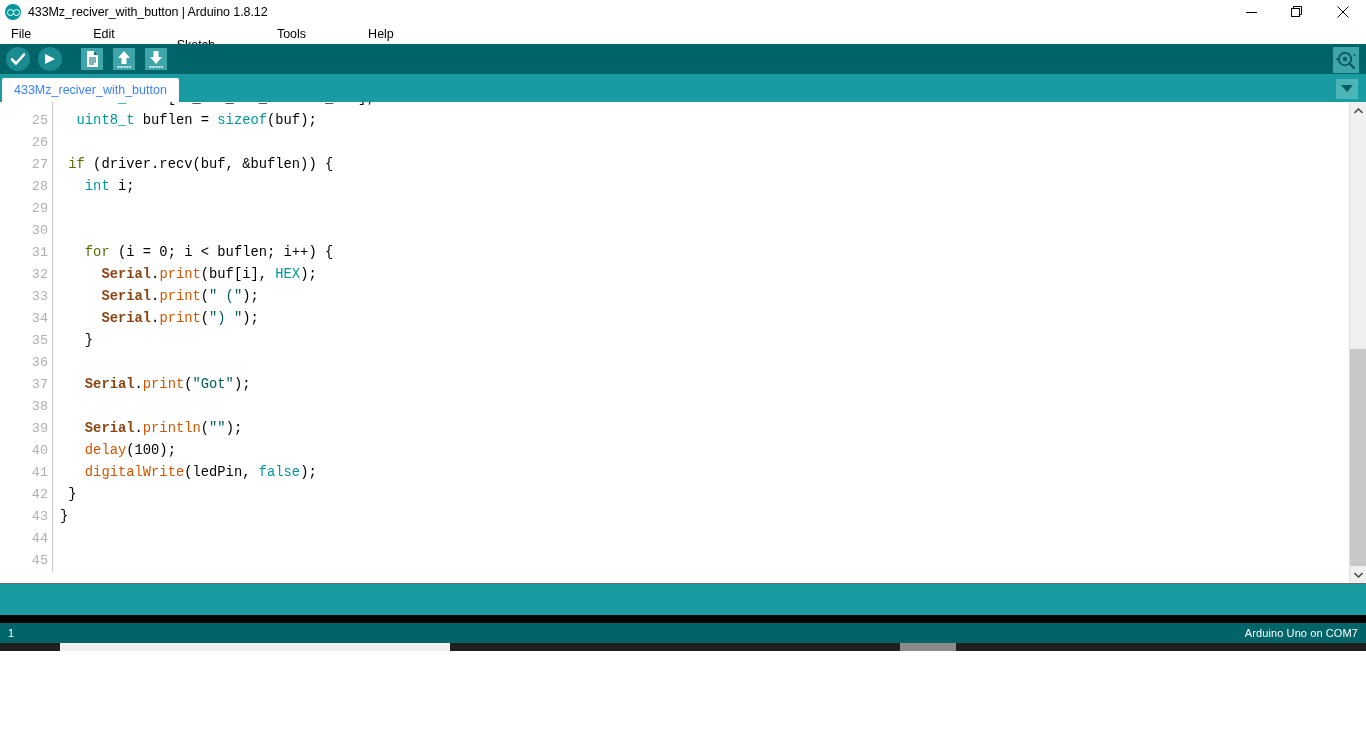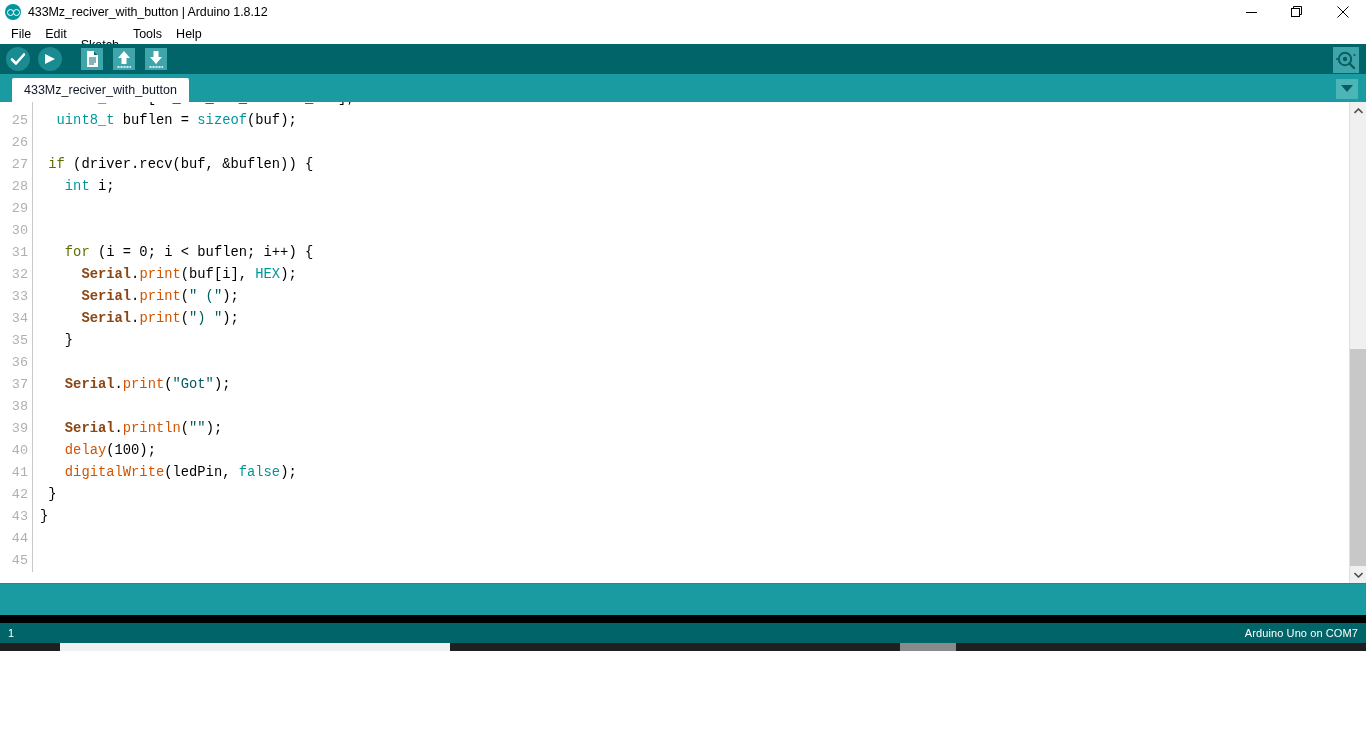--- a/index.html
+++ b/index.html
@@ -52,20 +52,21 @@
   }
   .winbtn svg { display: block; }
 
   
   .menubar {
     height: 20px;
     background: #ffffff;
     display: flex; align-items: stretch;
     flex: 0 0 20px;
     padding-left: 4px;
+    gap: 48px;
   }
   .menuitem {
     font-size: 12.5px; color: #000000;
     padding: 0 7px;
     display: flex; align-items: center;
     white-space: nowrap;
   }
   .menuitem.hl { background: #cce8f6; margin-top: 21px; }
 
   
@@ -89,23 +90,23 @@
 
   
   .tabstrip {
     height: 26px;
     background: #1a9ba1;
     flex: 0 0 26px;
     display: flex; align-items: flex-end;
     position: relative;
   }
   .tab {
-    margin-left: 12px;
-    background: #ffffff;
-    color: #0f172a;
+    margin-left: 2px;
+    background: #ffffff;
+    color: #3b82f6;
     font-size: 12.5px;
     height: 24px;
     padding: 0 12px;
     display: flex; align-items: center;
     border-radius: 2px 2px 0 0;
     white-space: nowrap;
   }
   .tab-menu {
     position: absolute; right: 8px; top: 3px;
     width: 22px; height: 20px;
@@ -133,20 +134,21 @@
     left: 0; right: 0; top: -14px;
     display: flex;
   }
   .gutter {
     width: 33px;
     flex: 0 0 33px;
     text-align: right;
     border-right: 1px solid #c8c8c8;
     background: #ffffff;
     padding-right: 4px;
+    margin-left: 20px;
   }
   .gutter .ln {
     height: 22px; line-height: 22px;
     font-family: "Liberation Mono", monospace;
     font-size: 13.5px;
     color: #b0b0b0;
   }
   .codelines {
     flex: 1 1 auto;
     padding-left: 7px;

